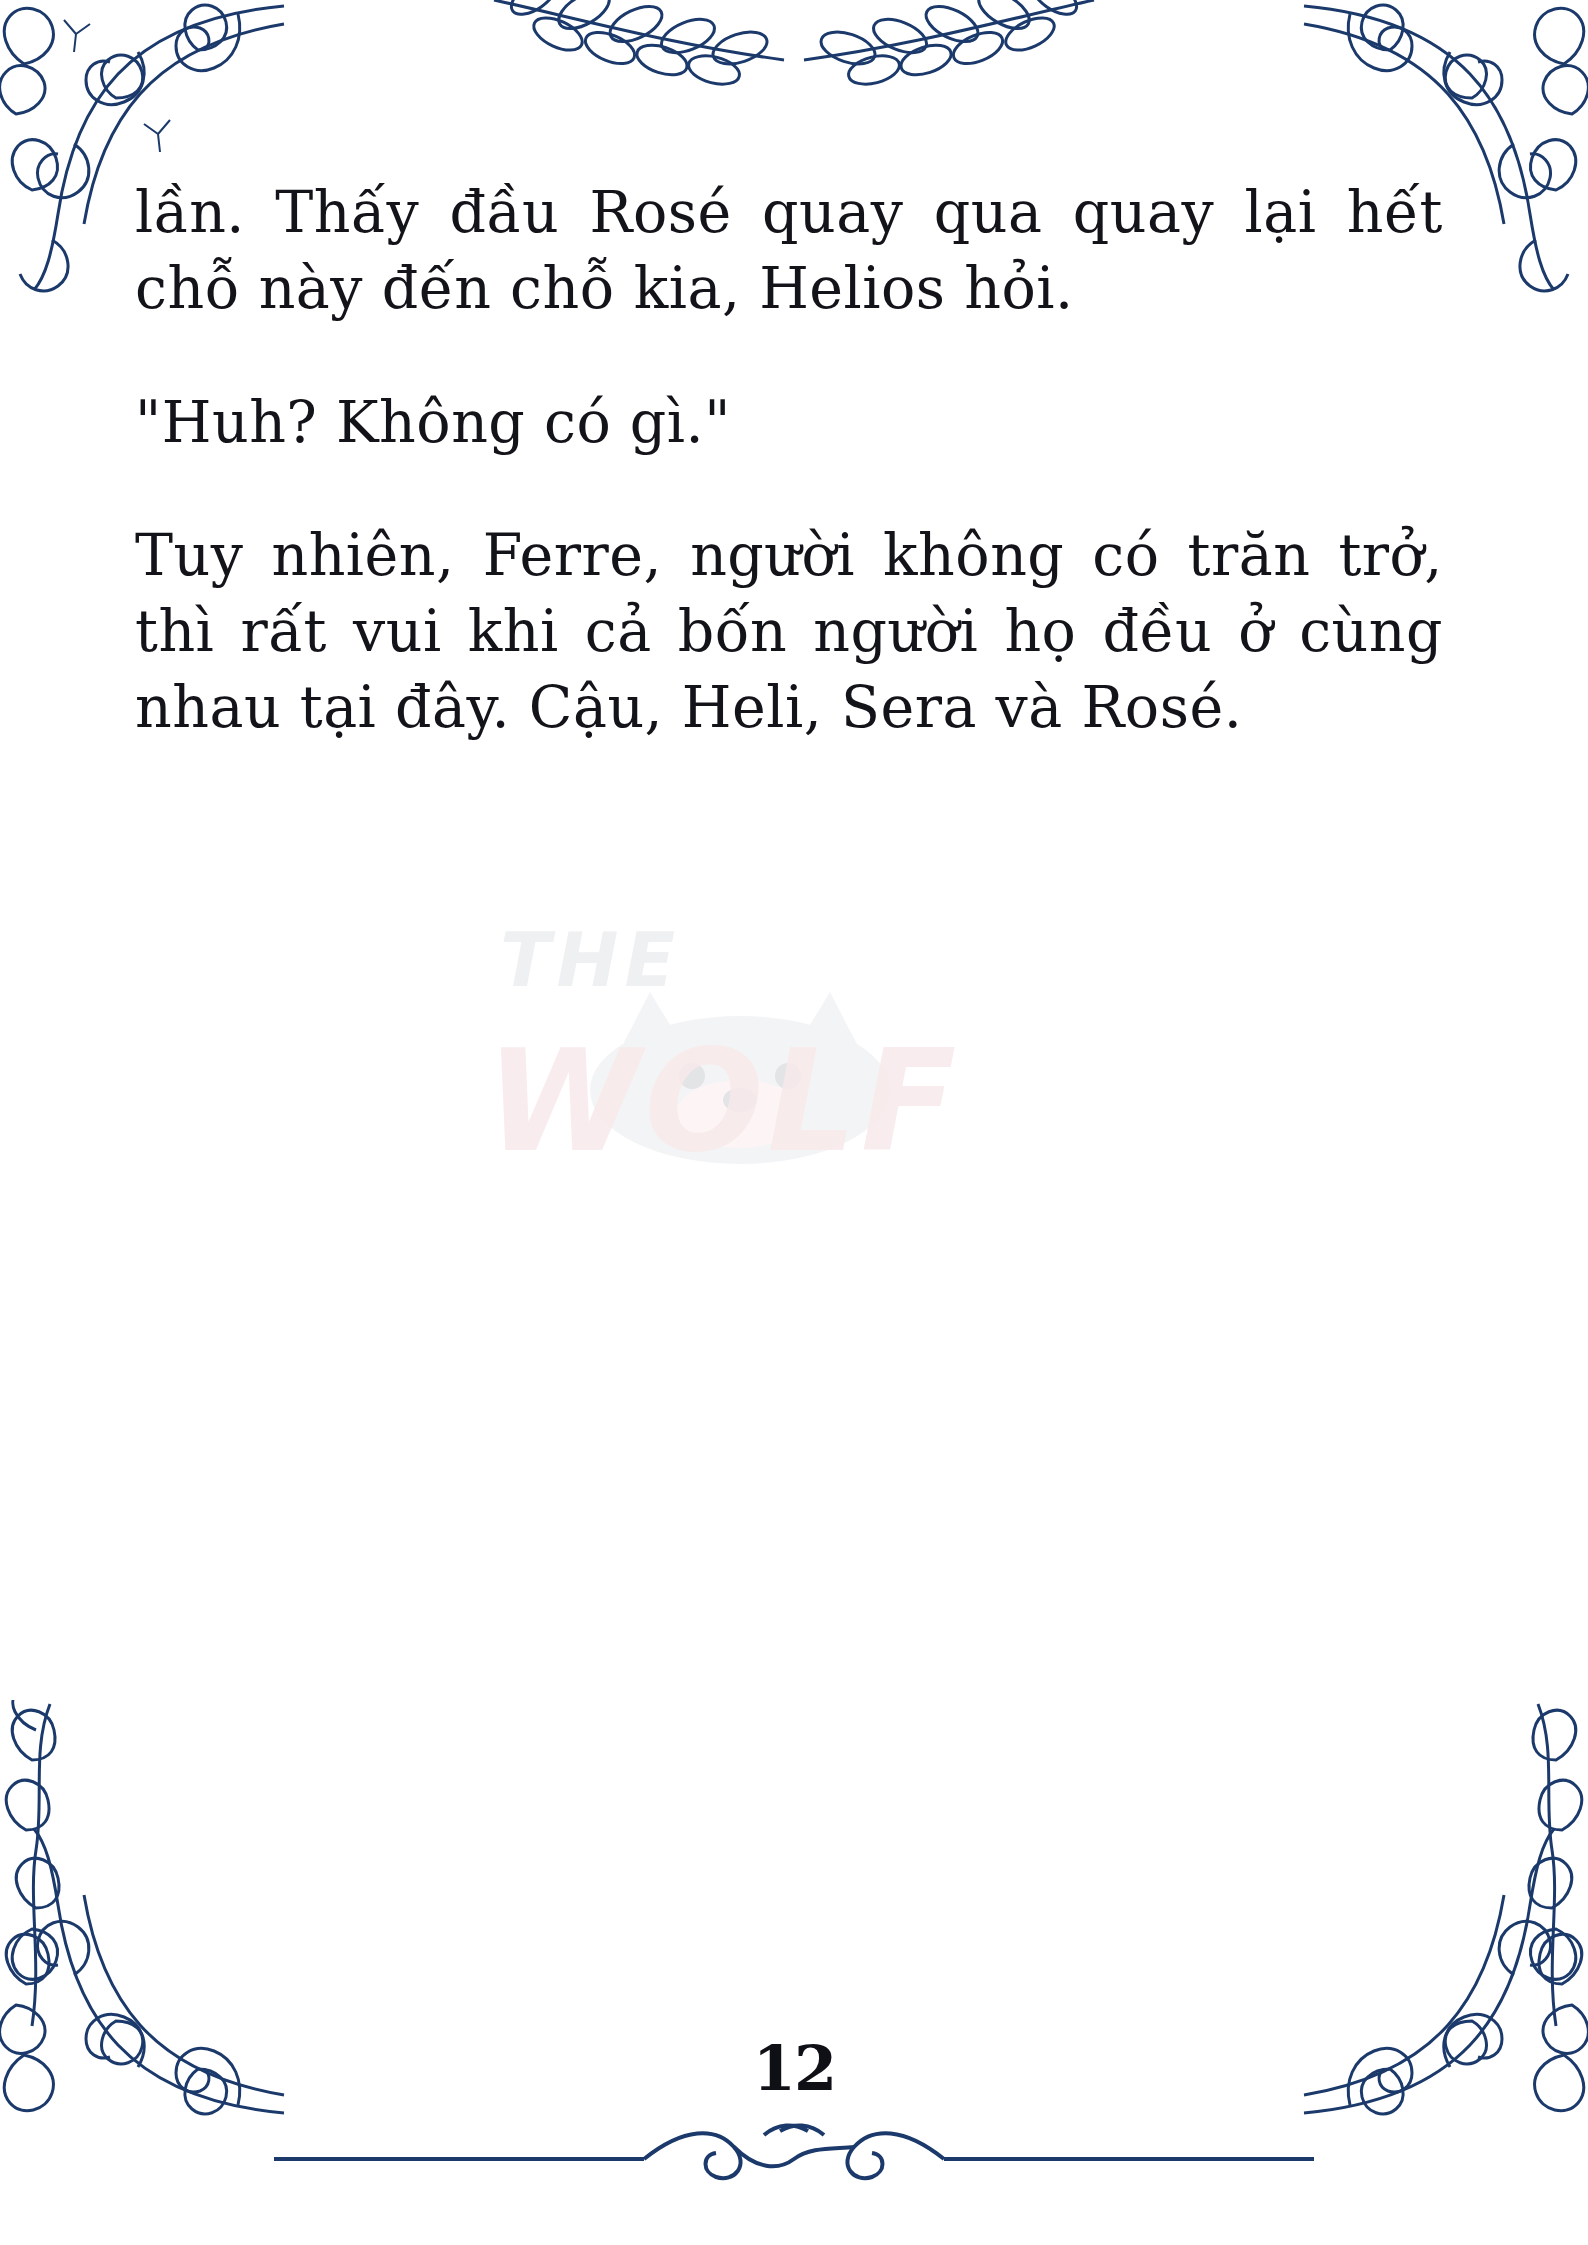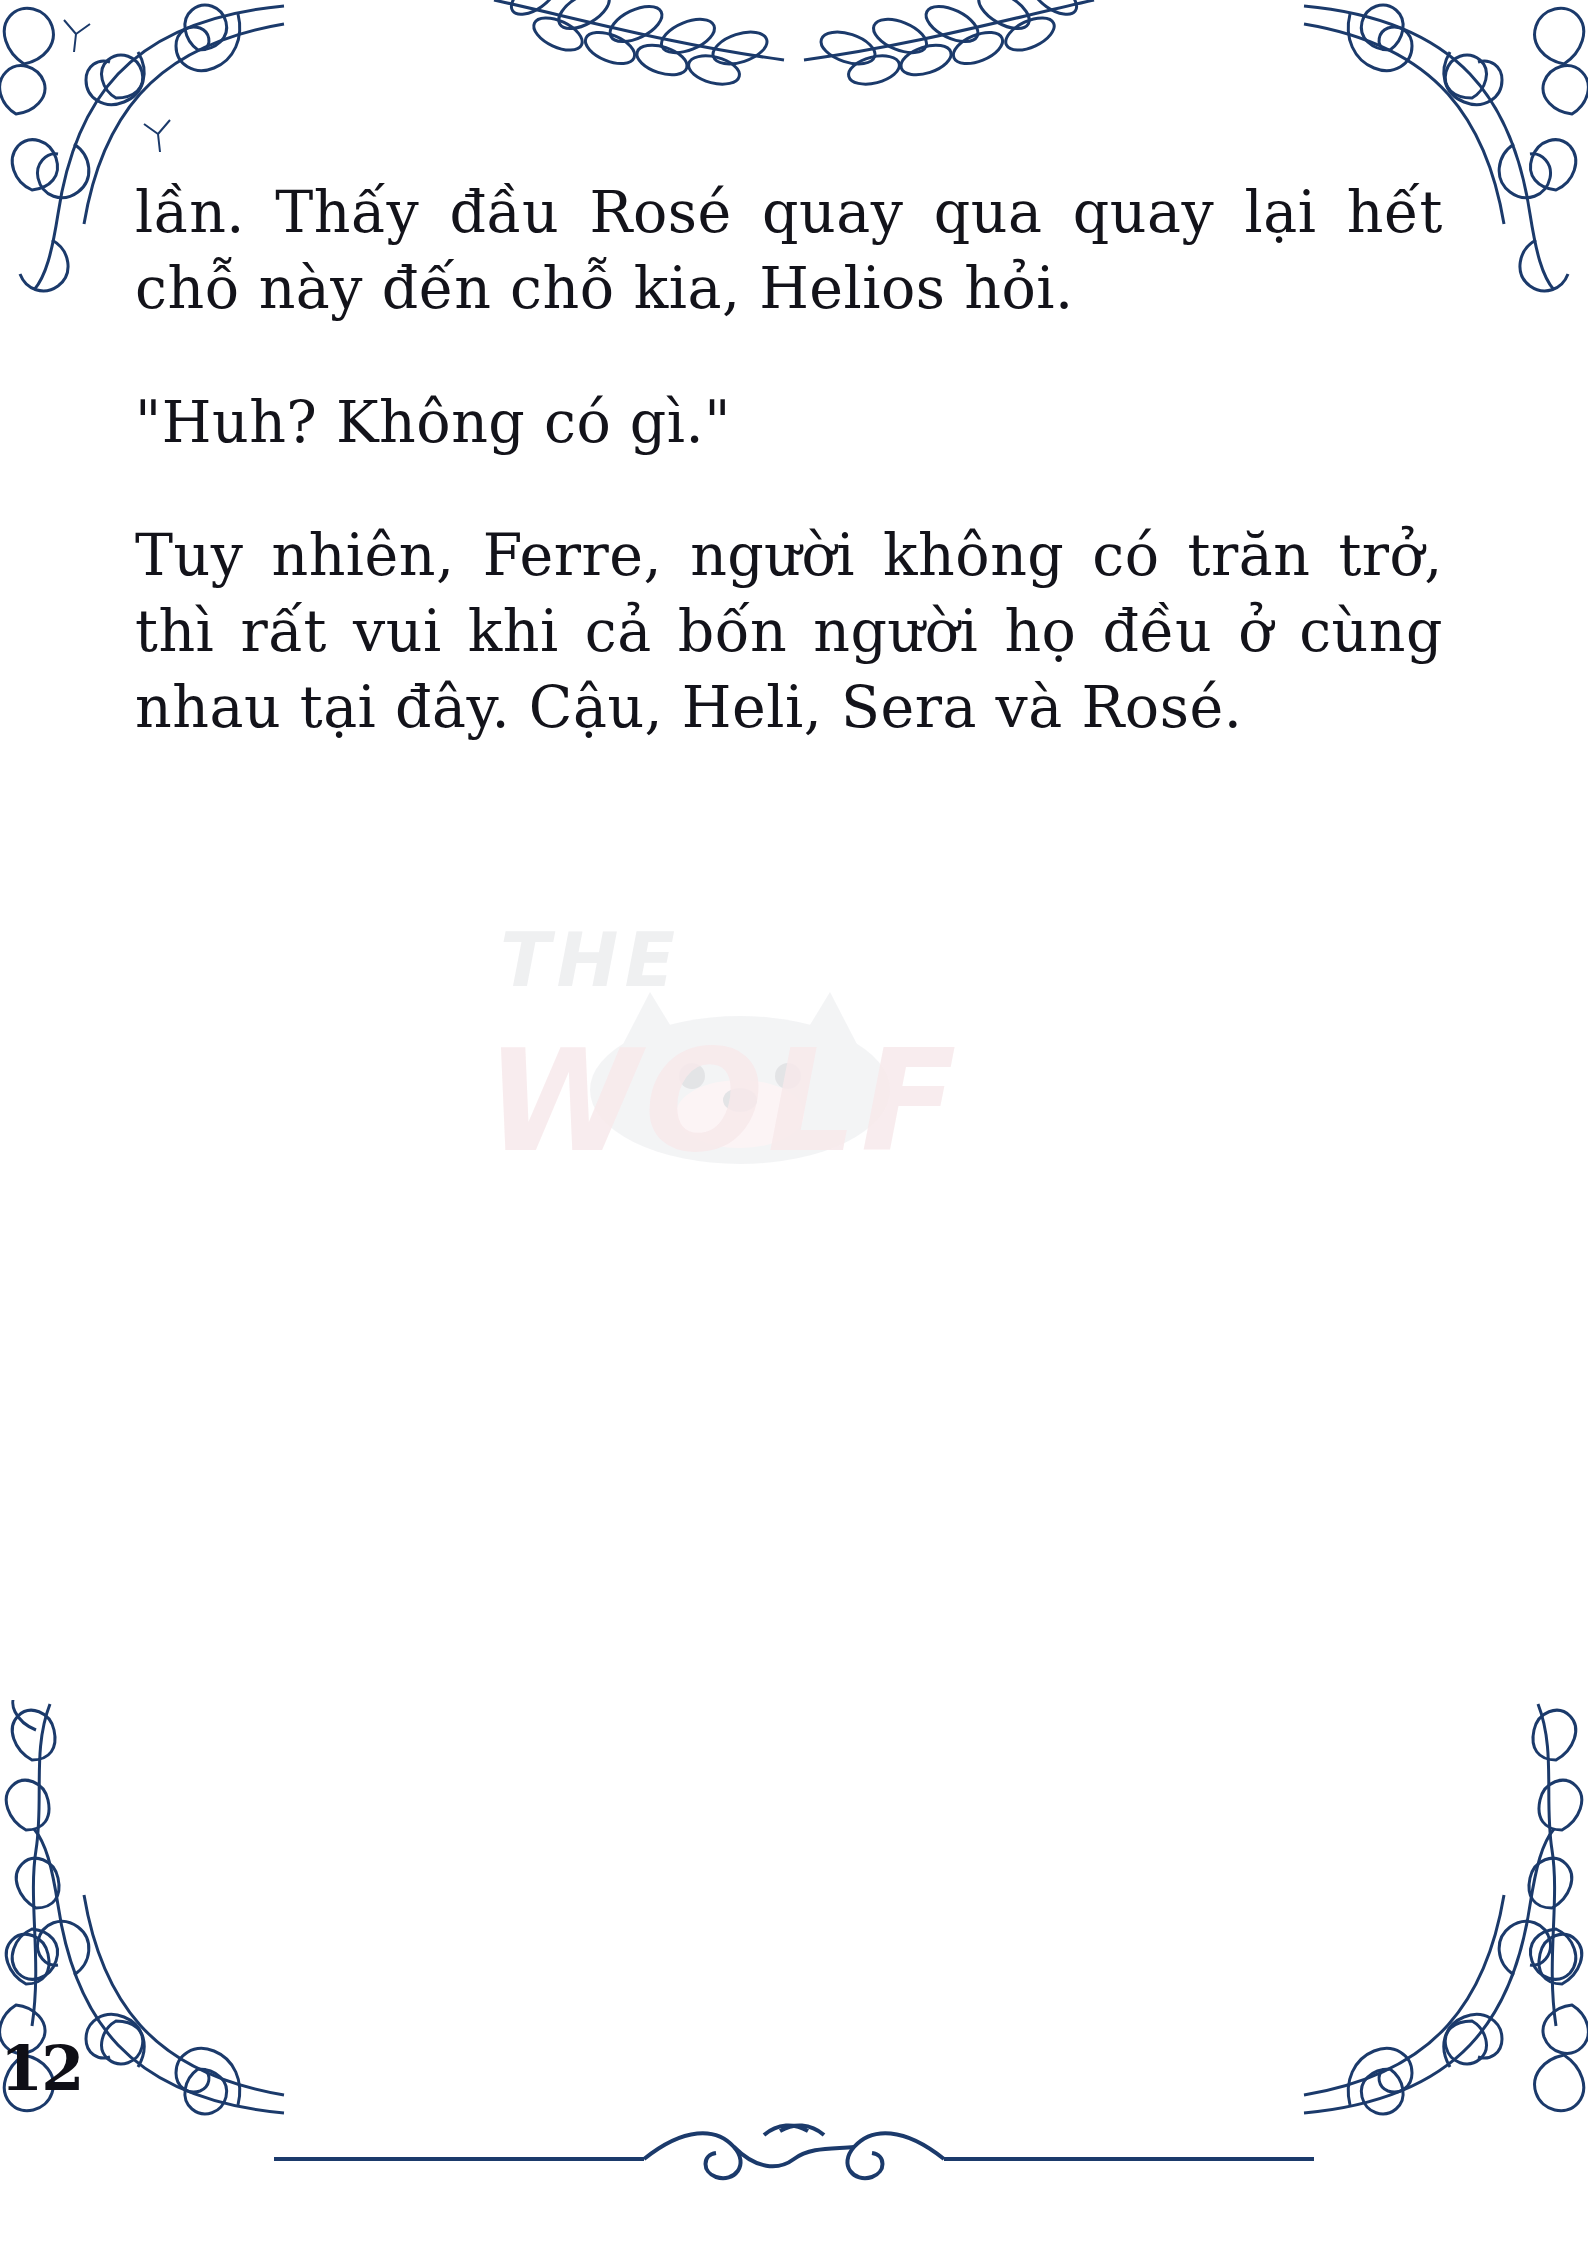--- a/index.html
+++ b/index.html
@@ -91,21 +91,21 @@
     white-space: pre-wrap;
   }
   .para:last-child { margin-bottom: 0; }
   .para.nojustify { text-align: left; }
 
   .page-number {
     position: absolute;
     left: 0;
     right: 0;
     bottom: 140px;
-    text-align: left;
+    text-align: center;
     font-family: "DejaVu Serif", serif;
     font-weight: bold;
     font-size: 62px;
     color: #0f0f16;
     letter-spacing: -2px;
   }
 </style>
 </head>
 <body>
 

